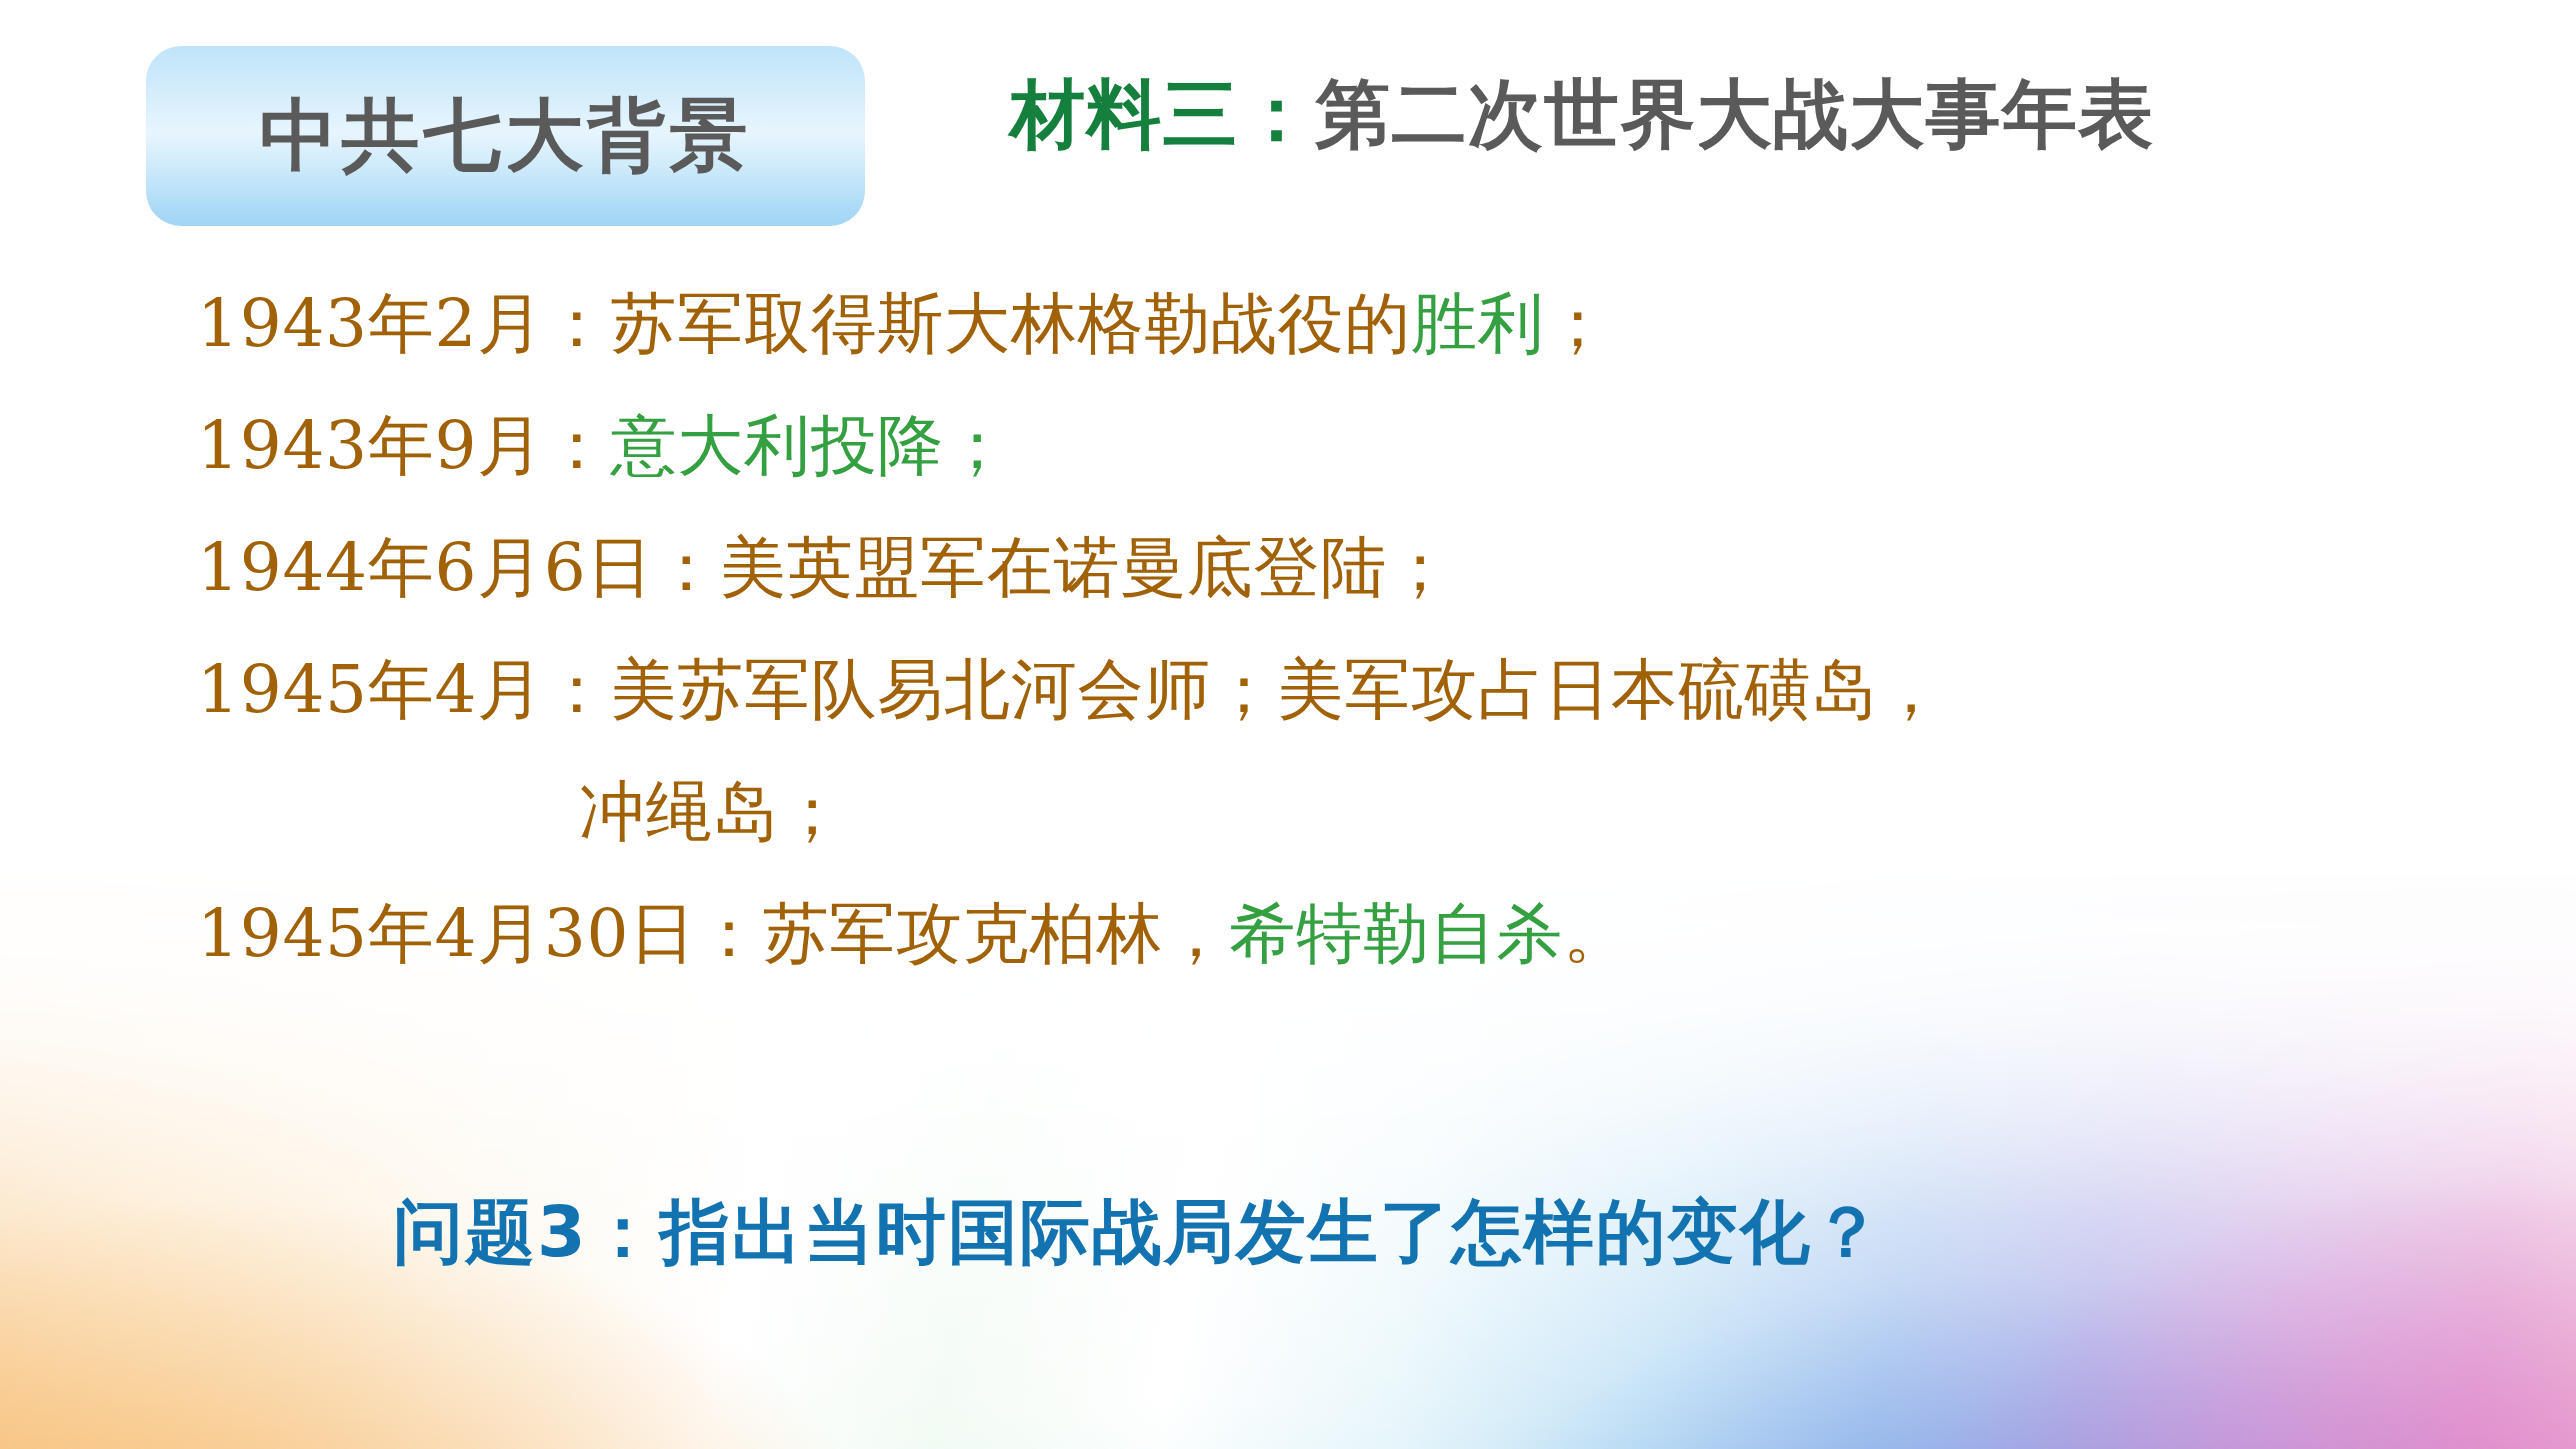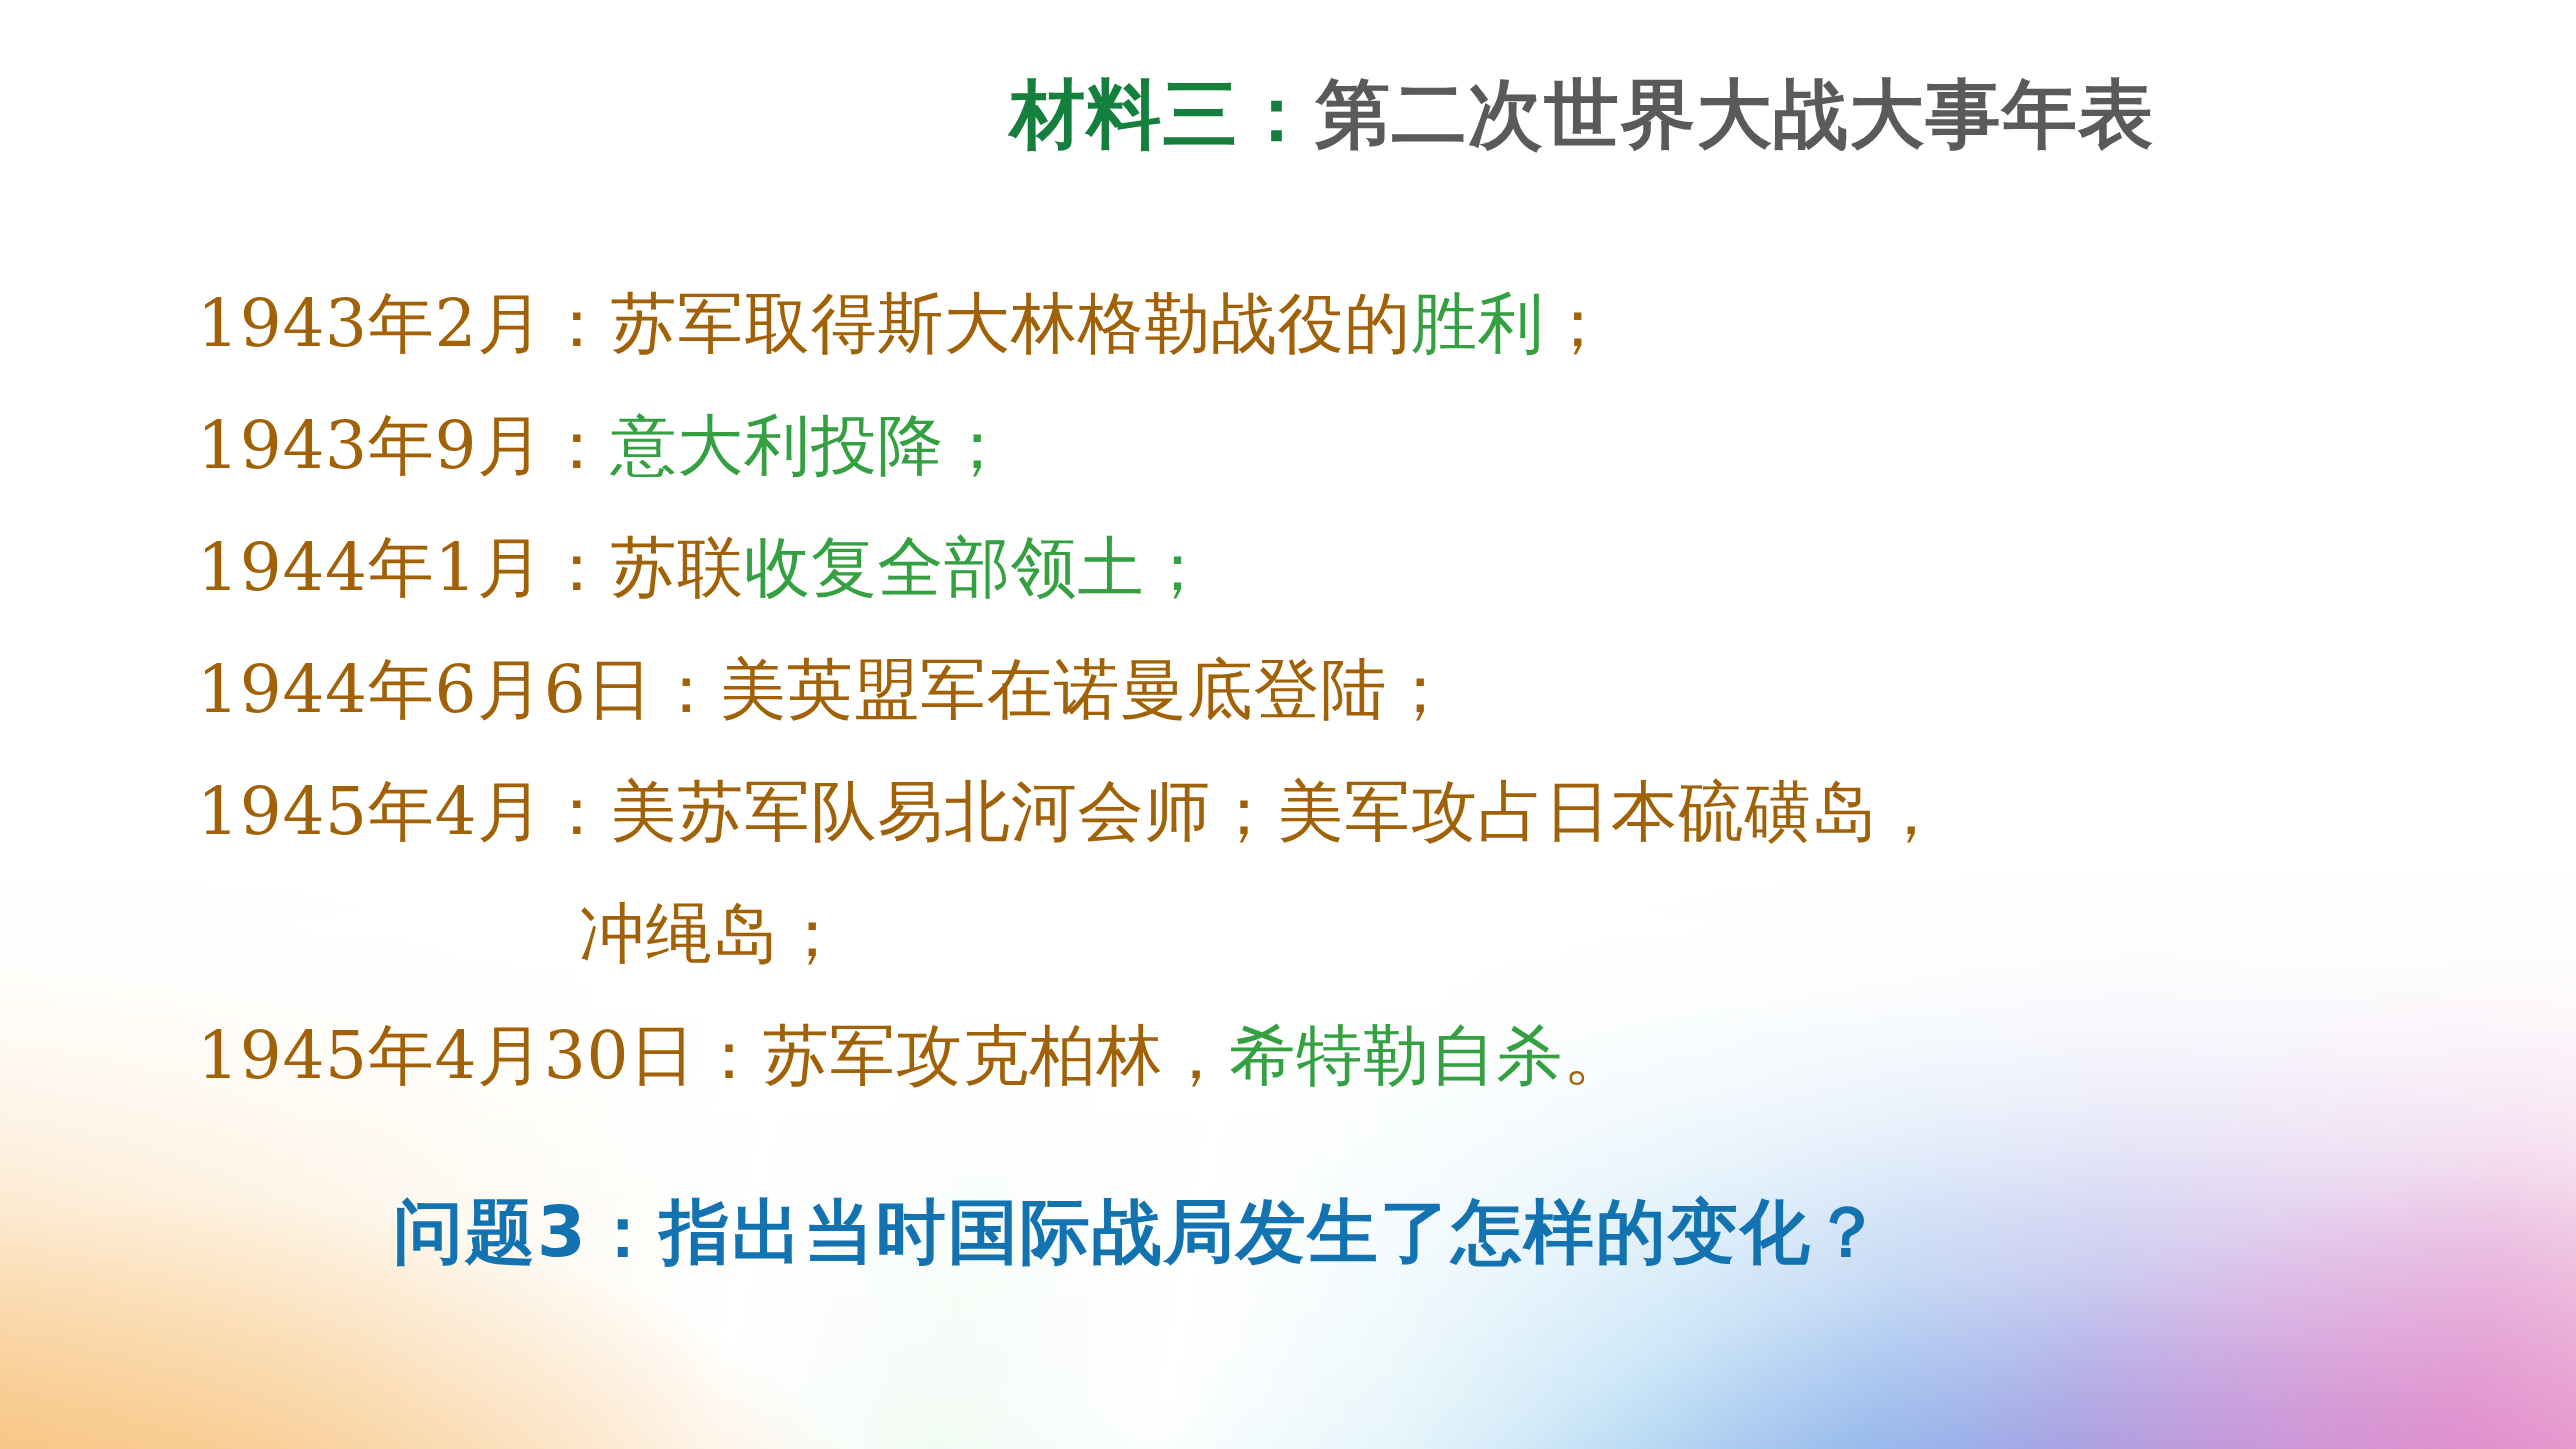--- a/index.html
+++ b/index.html
@@ -144,29 +144,31 @@
   }
 </style>
 </head>
 <body>
 
 <div id="slide">
 
   <div class="bg-wash wash-a"></div>
   <div class="bg-wash wash-b"></div>
 
+  <div class="badge">
+    <div class="badge-label">中共七大背景</div>
+  </div>
 
   <div class="header-title">
     <span class="lead">材料三：</span><span class="main">第二次世界大战大事年表</span>
   </div>
 
   <div class="timeline" id="timeline-body">
       <div class="tl-line"><span class="plain">1943年2月：苏军取得斯大林格勒战役的</span><span class="hl">胜利</span><span class="plain">；</span></div>
       <div class="tl-line"><span class="plain">1943年9月：</span><span class="hl">意大利投降；</span></div>
-      <div class="tl-line"><span class="plain">1944年1月：苏联</span><span class="hl">收复全部领土；</span></div>
       <div class="tl-line"><span class="plain">1944年6月6日：美英盟军在诺曼底登陆；</span></div>
       <div class="tl-line"><span class="plain">1945年4月：美苏军队易北河会师；美军攻占日本硫磺岛，</span></div>
       <div class="tl-line indent"><span class="plain">冲绳岛；</span></div>
       <div class="tl-line"><span class="plain">1945年4月30日：苏军攻克柏林，</span><span class="hl">希特勒自杀</span><span class="plain">。</span></div>
     </div>
 
   <div class="question">问题3：指出当时国际战局发生了怎样的变化？</div>
 
 </div>
 

